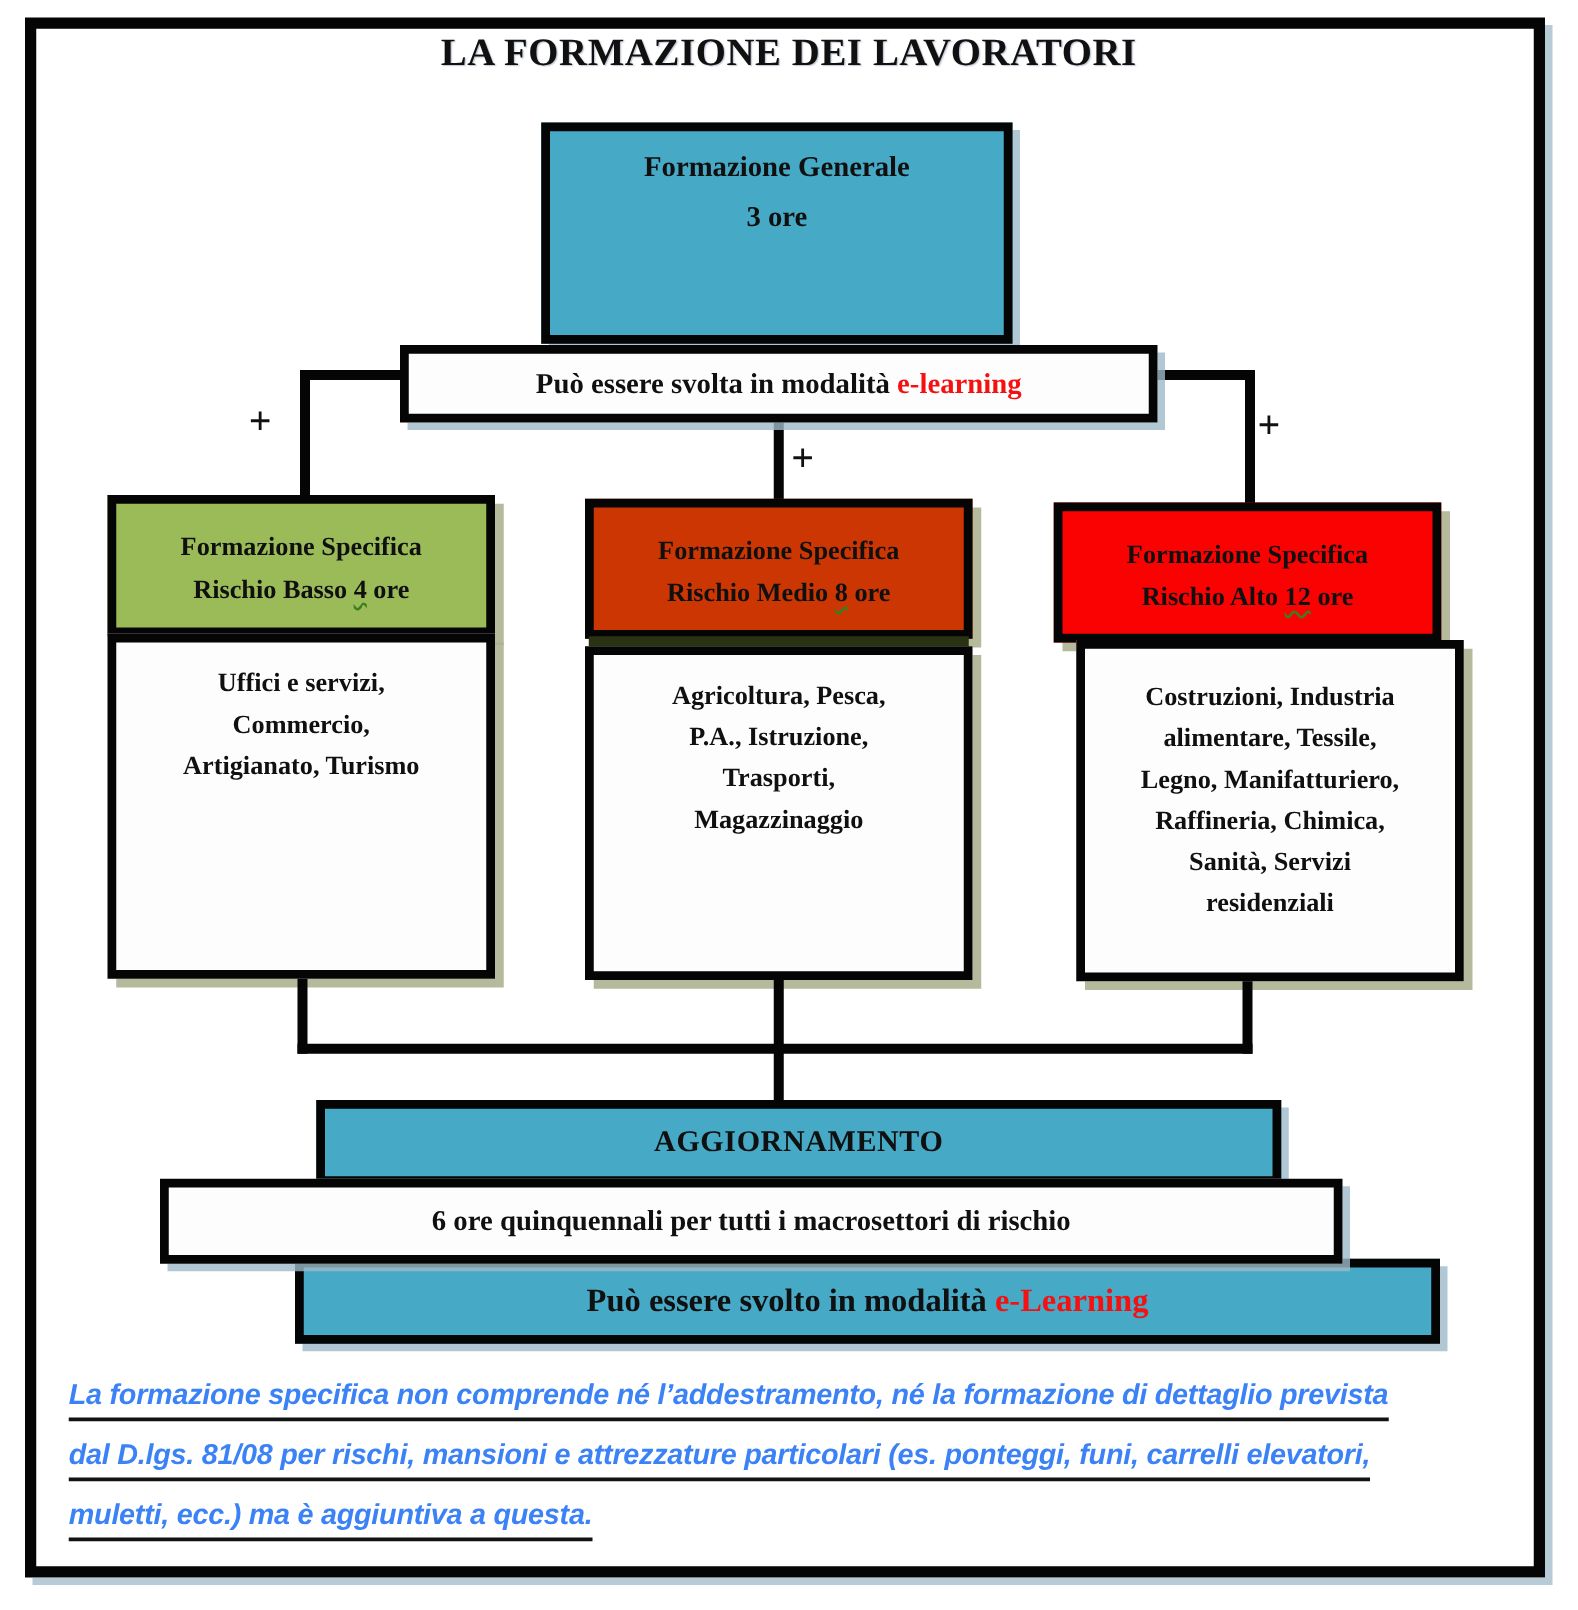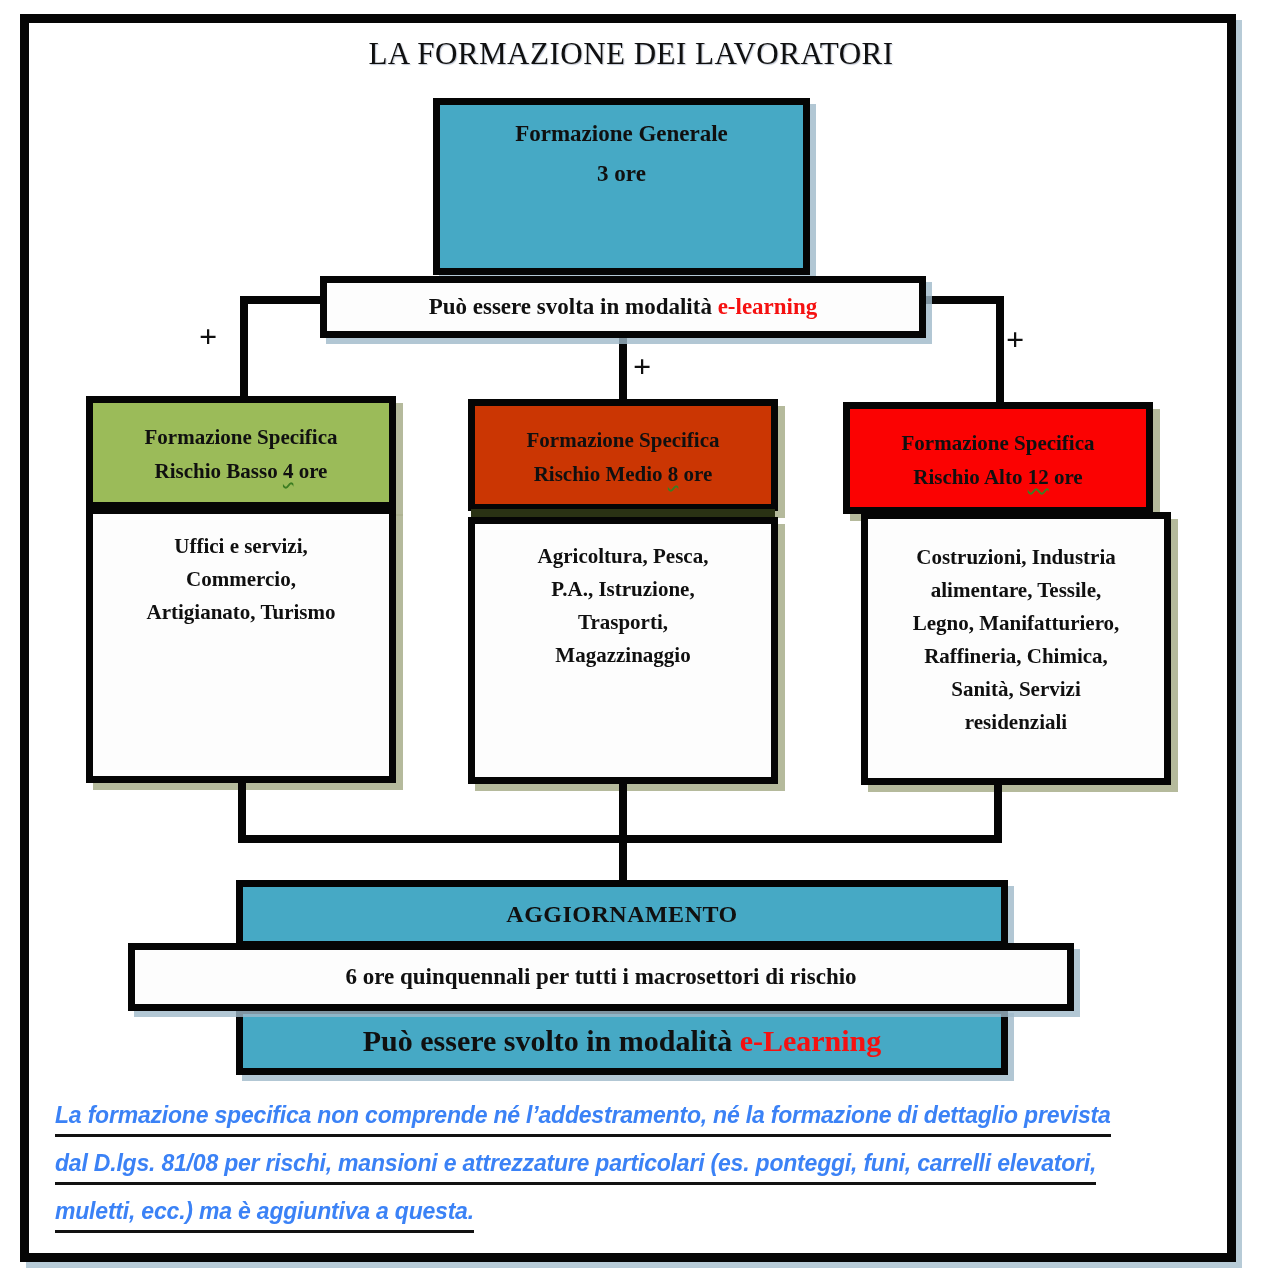--- a/index.html
+++ b/index.html
@@ -5,41 +5,41 @@
   :root{
     --blue:#46A9C5; --green:#9BBB59; --orange-red:#CB3603; --red:#FB0202;
     --highlight-red:#F51111; --shadow-blue:#9FB9C9; --shadow-olive:#ADB291;
     --olive-strip:#2A3214; --ink:#101010;
   }
   *{margin:0;padding:0;box-sizing:border-box;}
   body{background:#ffffff;font-family:"Liberation Serif","DejaVu Serif",serif;}
   .page{position:relative;width:1262px;height:1288px;background:#ffffff;overflow:hidden;color:var(--ink);}
   .frame{position:absolute;left:20px;top:14px;width:1216px;height:1248px;border:9px solid #050505;
          box-shadow:6px 6px 0 rgba(159,185,201,.75);background:transparent;}
-  .title{position:absolute;left:0;top:36px;width:100%;text-align:center;font-size:31px;font-weight:normal;
+  .title{position:absolute;left:0;top:24px;width:100%;text-align:center;font-size:31px;font-weight:bold;
          letter-spacing:.5px;text-shadow:1px 1px 1px rgba(70,90,130,.35);}
   .box{position:absolute;border:7px solid #050505;text-align:center;font-weight:bold;}
   .shadow-b{box-shadow:6px 6px 0 rgba(159,185,201,.8);}
   .shadow-o{box-shadow:7px 7px 0 rgba(173,178,145,.9);}
   .general-box{left:433px;top:98px;width:377px;height:177px;background:var(--blue);
                font-size:23px;line-height:40px;padding-top:9px;}
   .general-box .wrapline{padding:0 30px;}
   .elearn-box{left:320px;top:276px;width:606px;height:62px;background:#fdfdfd;font-size:23px;
               line-height:48px;z-index:4;}
   .hl-red{color:var(--highlight-red);}
   .vline,.hline{position:absolute;background:#050505;}
   .plus{position:absolute;font-size:32px;font-weight:bold;line-height:32px;}
   .col-header{font-size:21px;line-height:34px;padding-top:17px;}
   .col-body{background:#fdfdfd;font-size:21px;line-height:33px;padding-top:16px;}
   .wavy{text-decoration:underline wavy #3C7D21;text-decoration-thickness:2px;text-underline-offset:4px;}
-  .aggiorn-box{left:236px;top:880px;width:772px;height:68px;background:var(--blue);font-size:24px;
+  .aggiorn-box{left:253px;top:880px;width:772px;height:68px;background:var(--blue);font-size:24px;
                line-height:54px;letter-spacing:.5px;z-index:2;}
   .hours-box{left:128px;top:943px;width:946px;height:68px;background:#fdfdfd;font-size:23px;
              line-height:54px;z-index:3;}
-  .elearn2-box{left:236px;top:1007px;width:772px;height:68px;background:var(--blue);font-size:30px;
+  .elearn2-box{left:236px;top:1007px;width:916px;height:68px;background:var(--blue);font-size:26px;
                line-height:54px;z-index:1;}
   .footnote{position:absolute;left:55px;top:1102px;width:1140px;
             font-family:"Liberation Sans","DejaVu Sans",sans-serif;font-style:italic;font-weight:bold;
             font-size:23px;letter-spacing:-0.2px;color:#3b82f6;text-decoration:underline;}
   .footnote div{margin-bottom:13px;}
   .footnote span{display:inline-block;padding-bottom:5px;border-bottom:3px solid #121212;}
   .olive-strip{position:absolute;background:var(--olive-strip);z-index:0;}
 </style>
 </head>
 <body>

